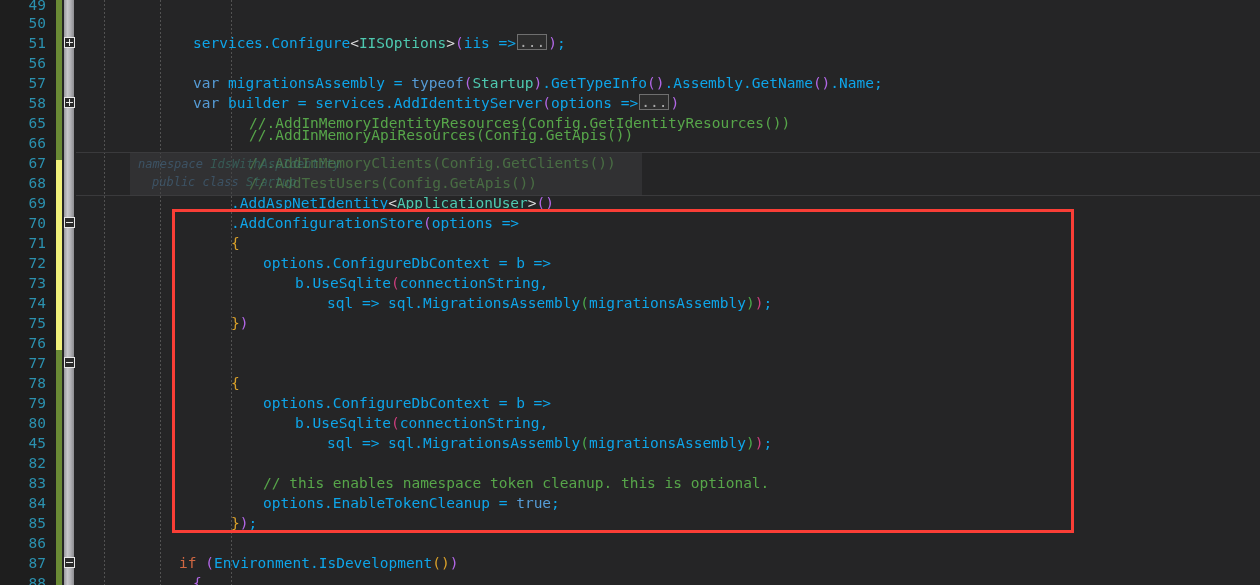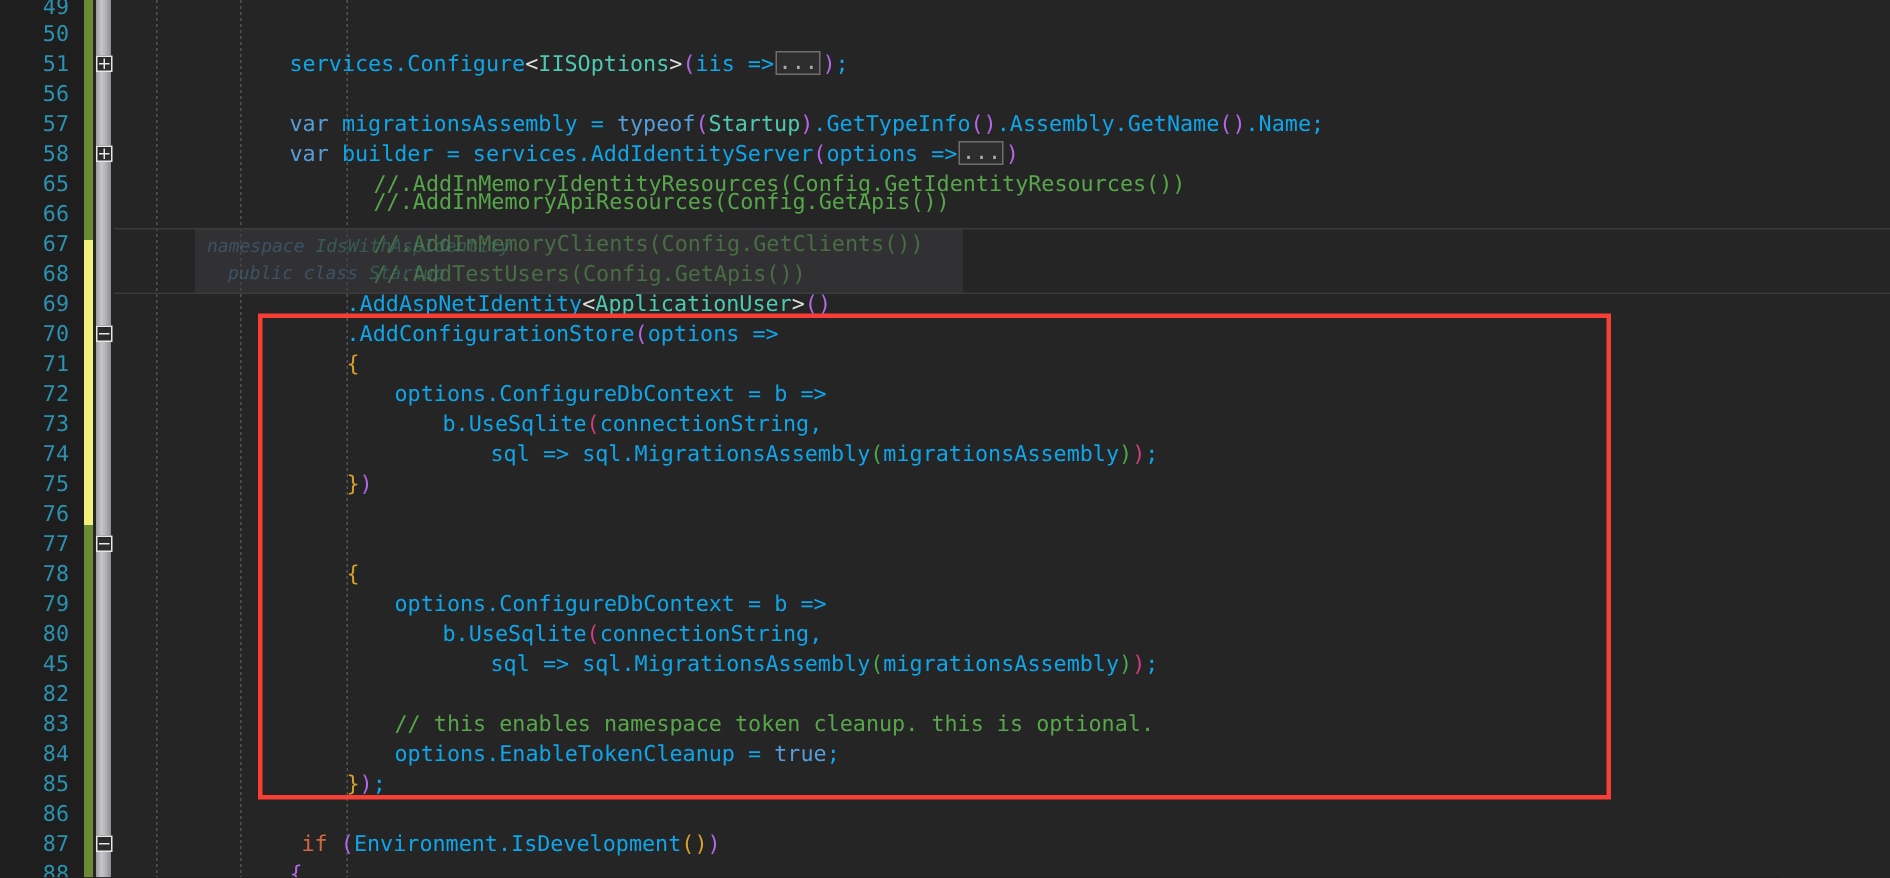--- a/index.html
+++ b/index.html
@@ -279,21 +279,21 @@
   <div class="codetext" style="top:413px;left:295px"><span class="plain">b.UseSqlite</span><span class="parP">(</span><span class="plain">connectionString,</span></div>
 
   <div class="codetext" style="top:433px;left:327px"><span class="plain">sql =&gt; sql.MigrationsAssembly</span><span class="parG">(</span><span class="plain">migrationsAssembly</span><span class="parG">)</span><span class="parP">)</span><span class="plain">;</span></div>
 
   <div class="codetext cmt" style="top:473px;left:263px">// this enables namespace token cleanup. this is optional.</div>
 
   <div class="codetext" style="top:493px;left:263px"><span class="plain">options.EnableTokenCleanup = </span><span class="kw">true</span><span class="plain">;</span></div>
 
   <div class="codetext" style="top:513px;left:231px"><span class="brcO">}</span><span class="par">)</span><span class="plain">;</span></div>
 
-  <div class="codetext" style="top:553px;left:201px"><span class="kwctl">if</span><span class="plain"> </span><span class="par">(</span><span class="plain">Environment.IsDevelopment</span><span class="parO">()</span><span class="par">)</span></div>
+  <div class="codetext" style="top:553px;left:179px"><span class="kwctl">if</span><span class="plain"> </span><span class="par">(</span><span class="plain">Environment.IsDevelopment</span><span class="parO">()</span><span class="par">)</span></div>
 
   <div class="codetext par" style="top:573px;left:193px">{</div>
 
   <div class="hsep" style="top:152px"></div>
   <div class="hsep" style="top:195px"></div>
   <div class="sticky-overlay">
     <div class="sticky-line l1"><span class="sticky-kw">namespace</span> <span class="sticky-ty">IdsWithAspIdentity</span></div>
     <div class="sticky-line l2"><span class="sticky-kw">public class</span> <span class="sticky-ty">Startup</span></div>
   </div>
 

